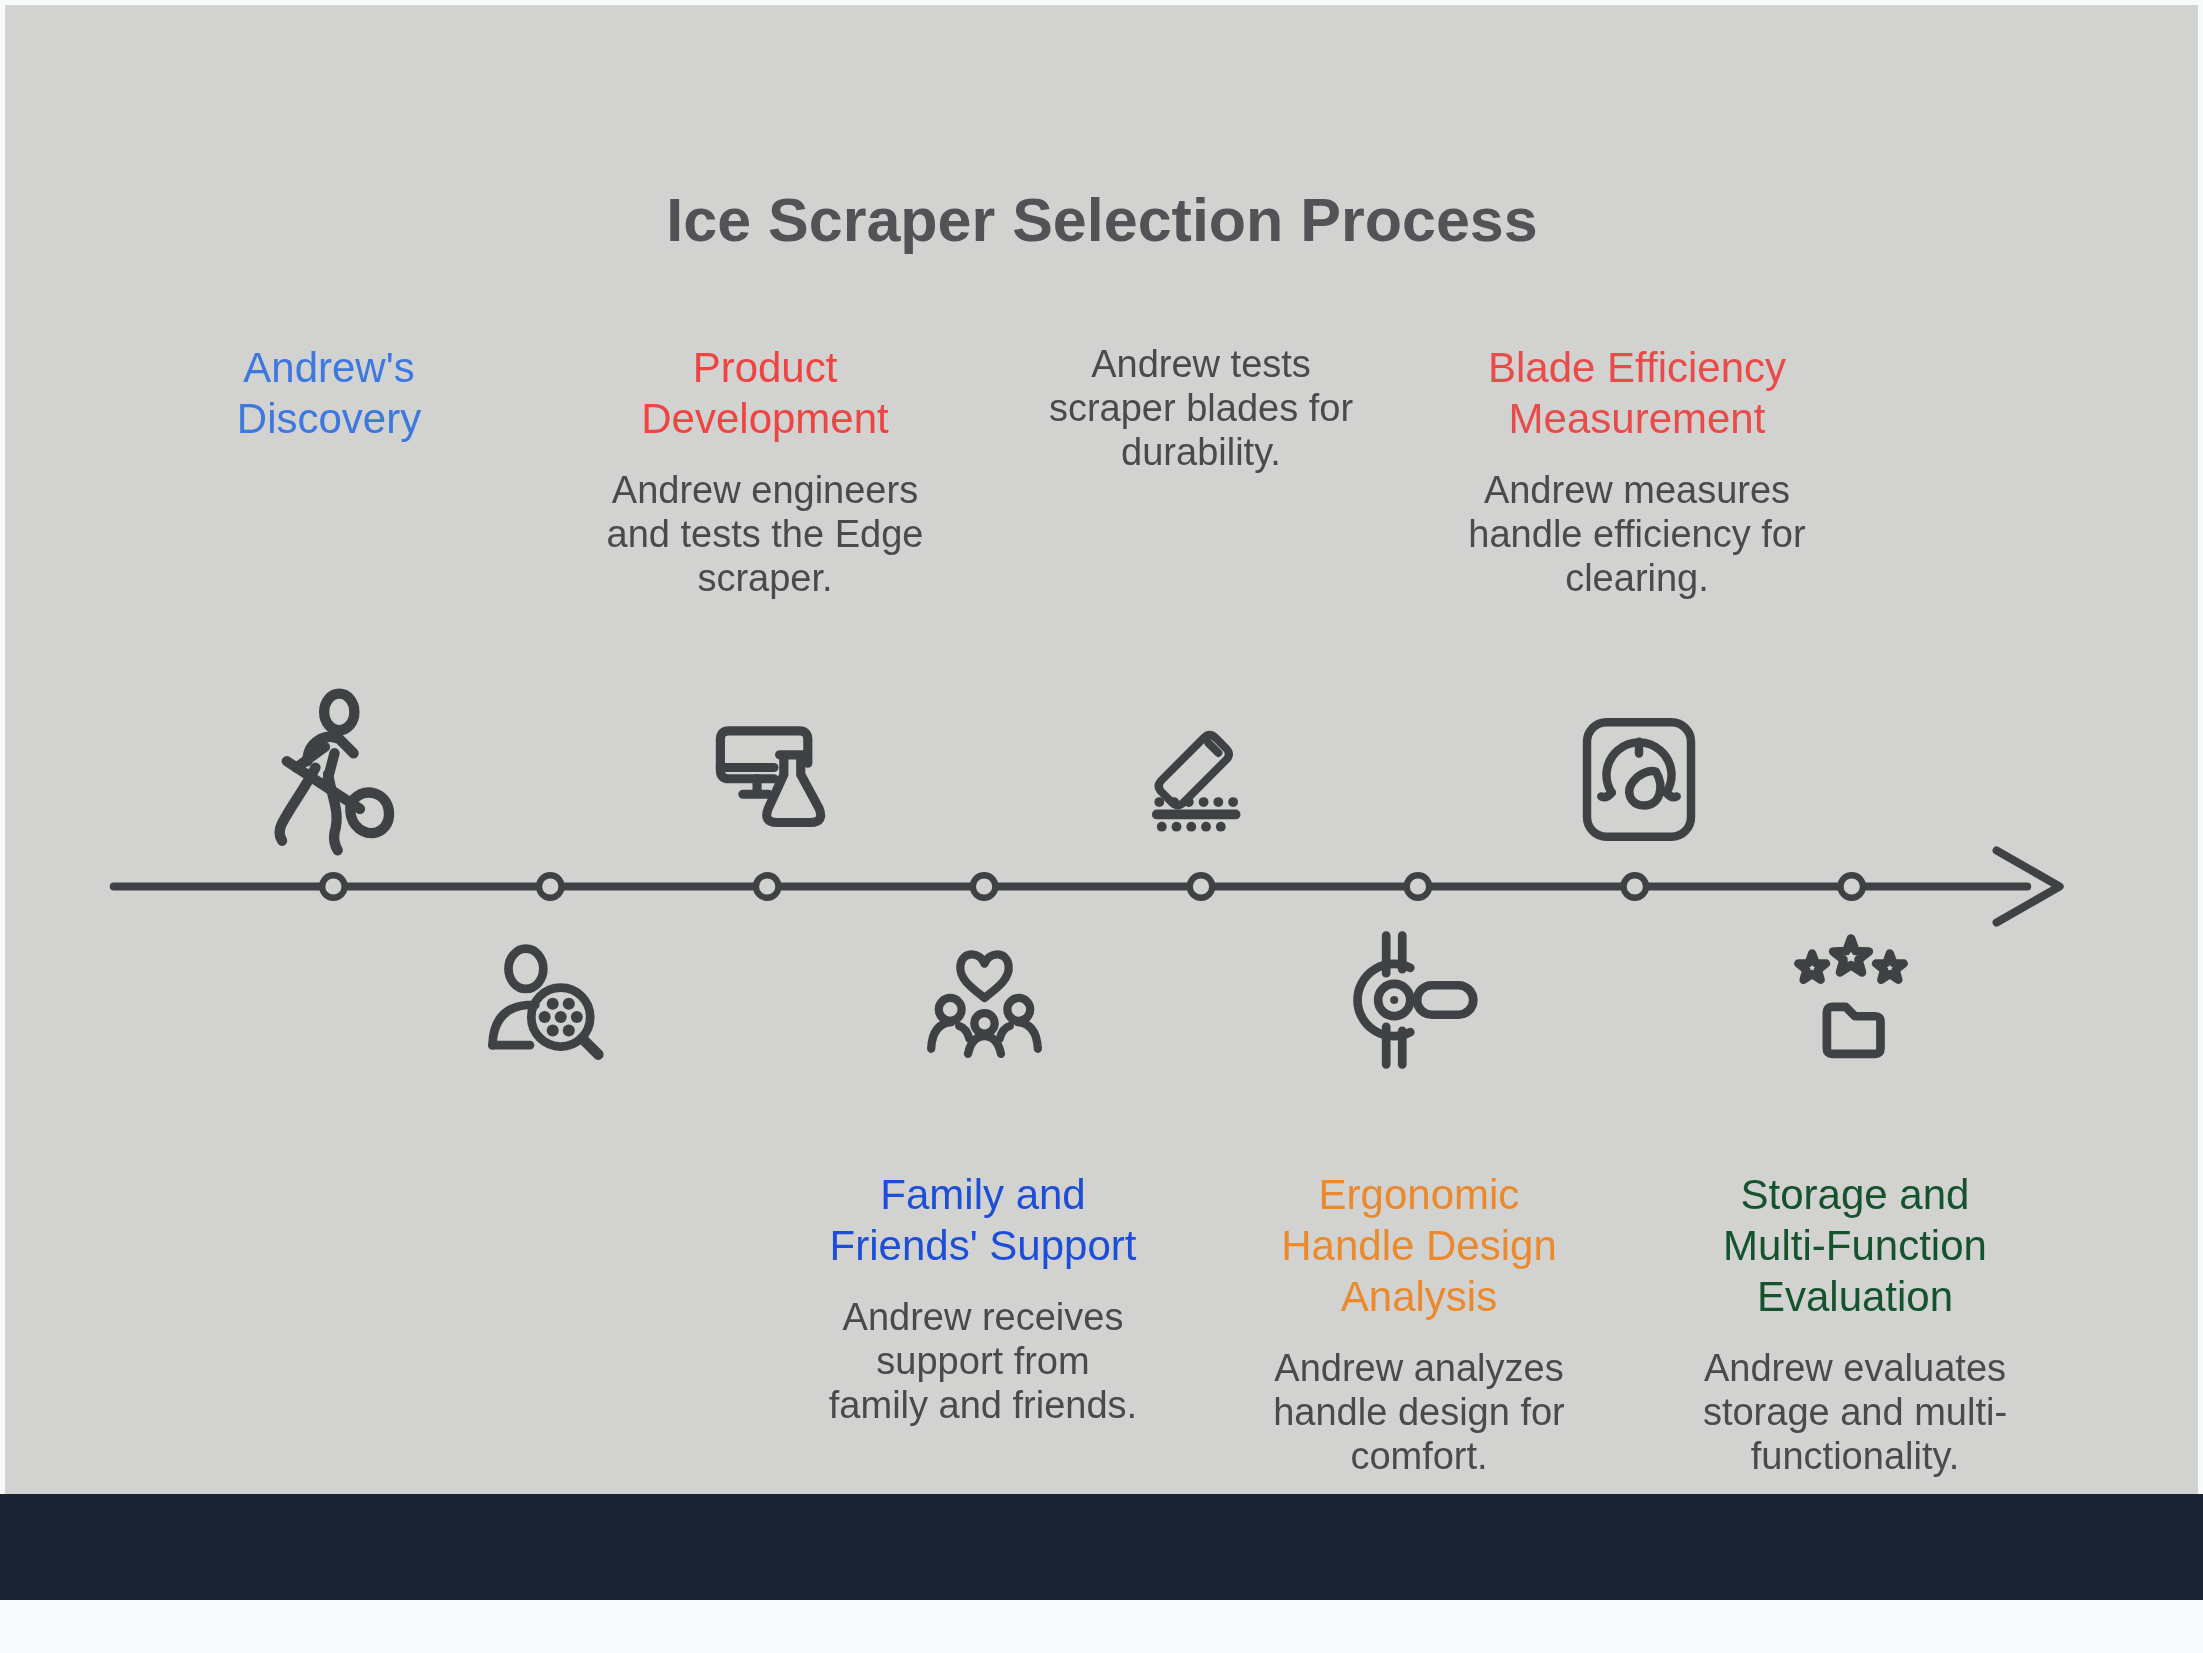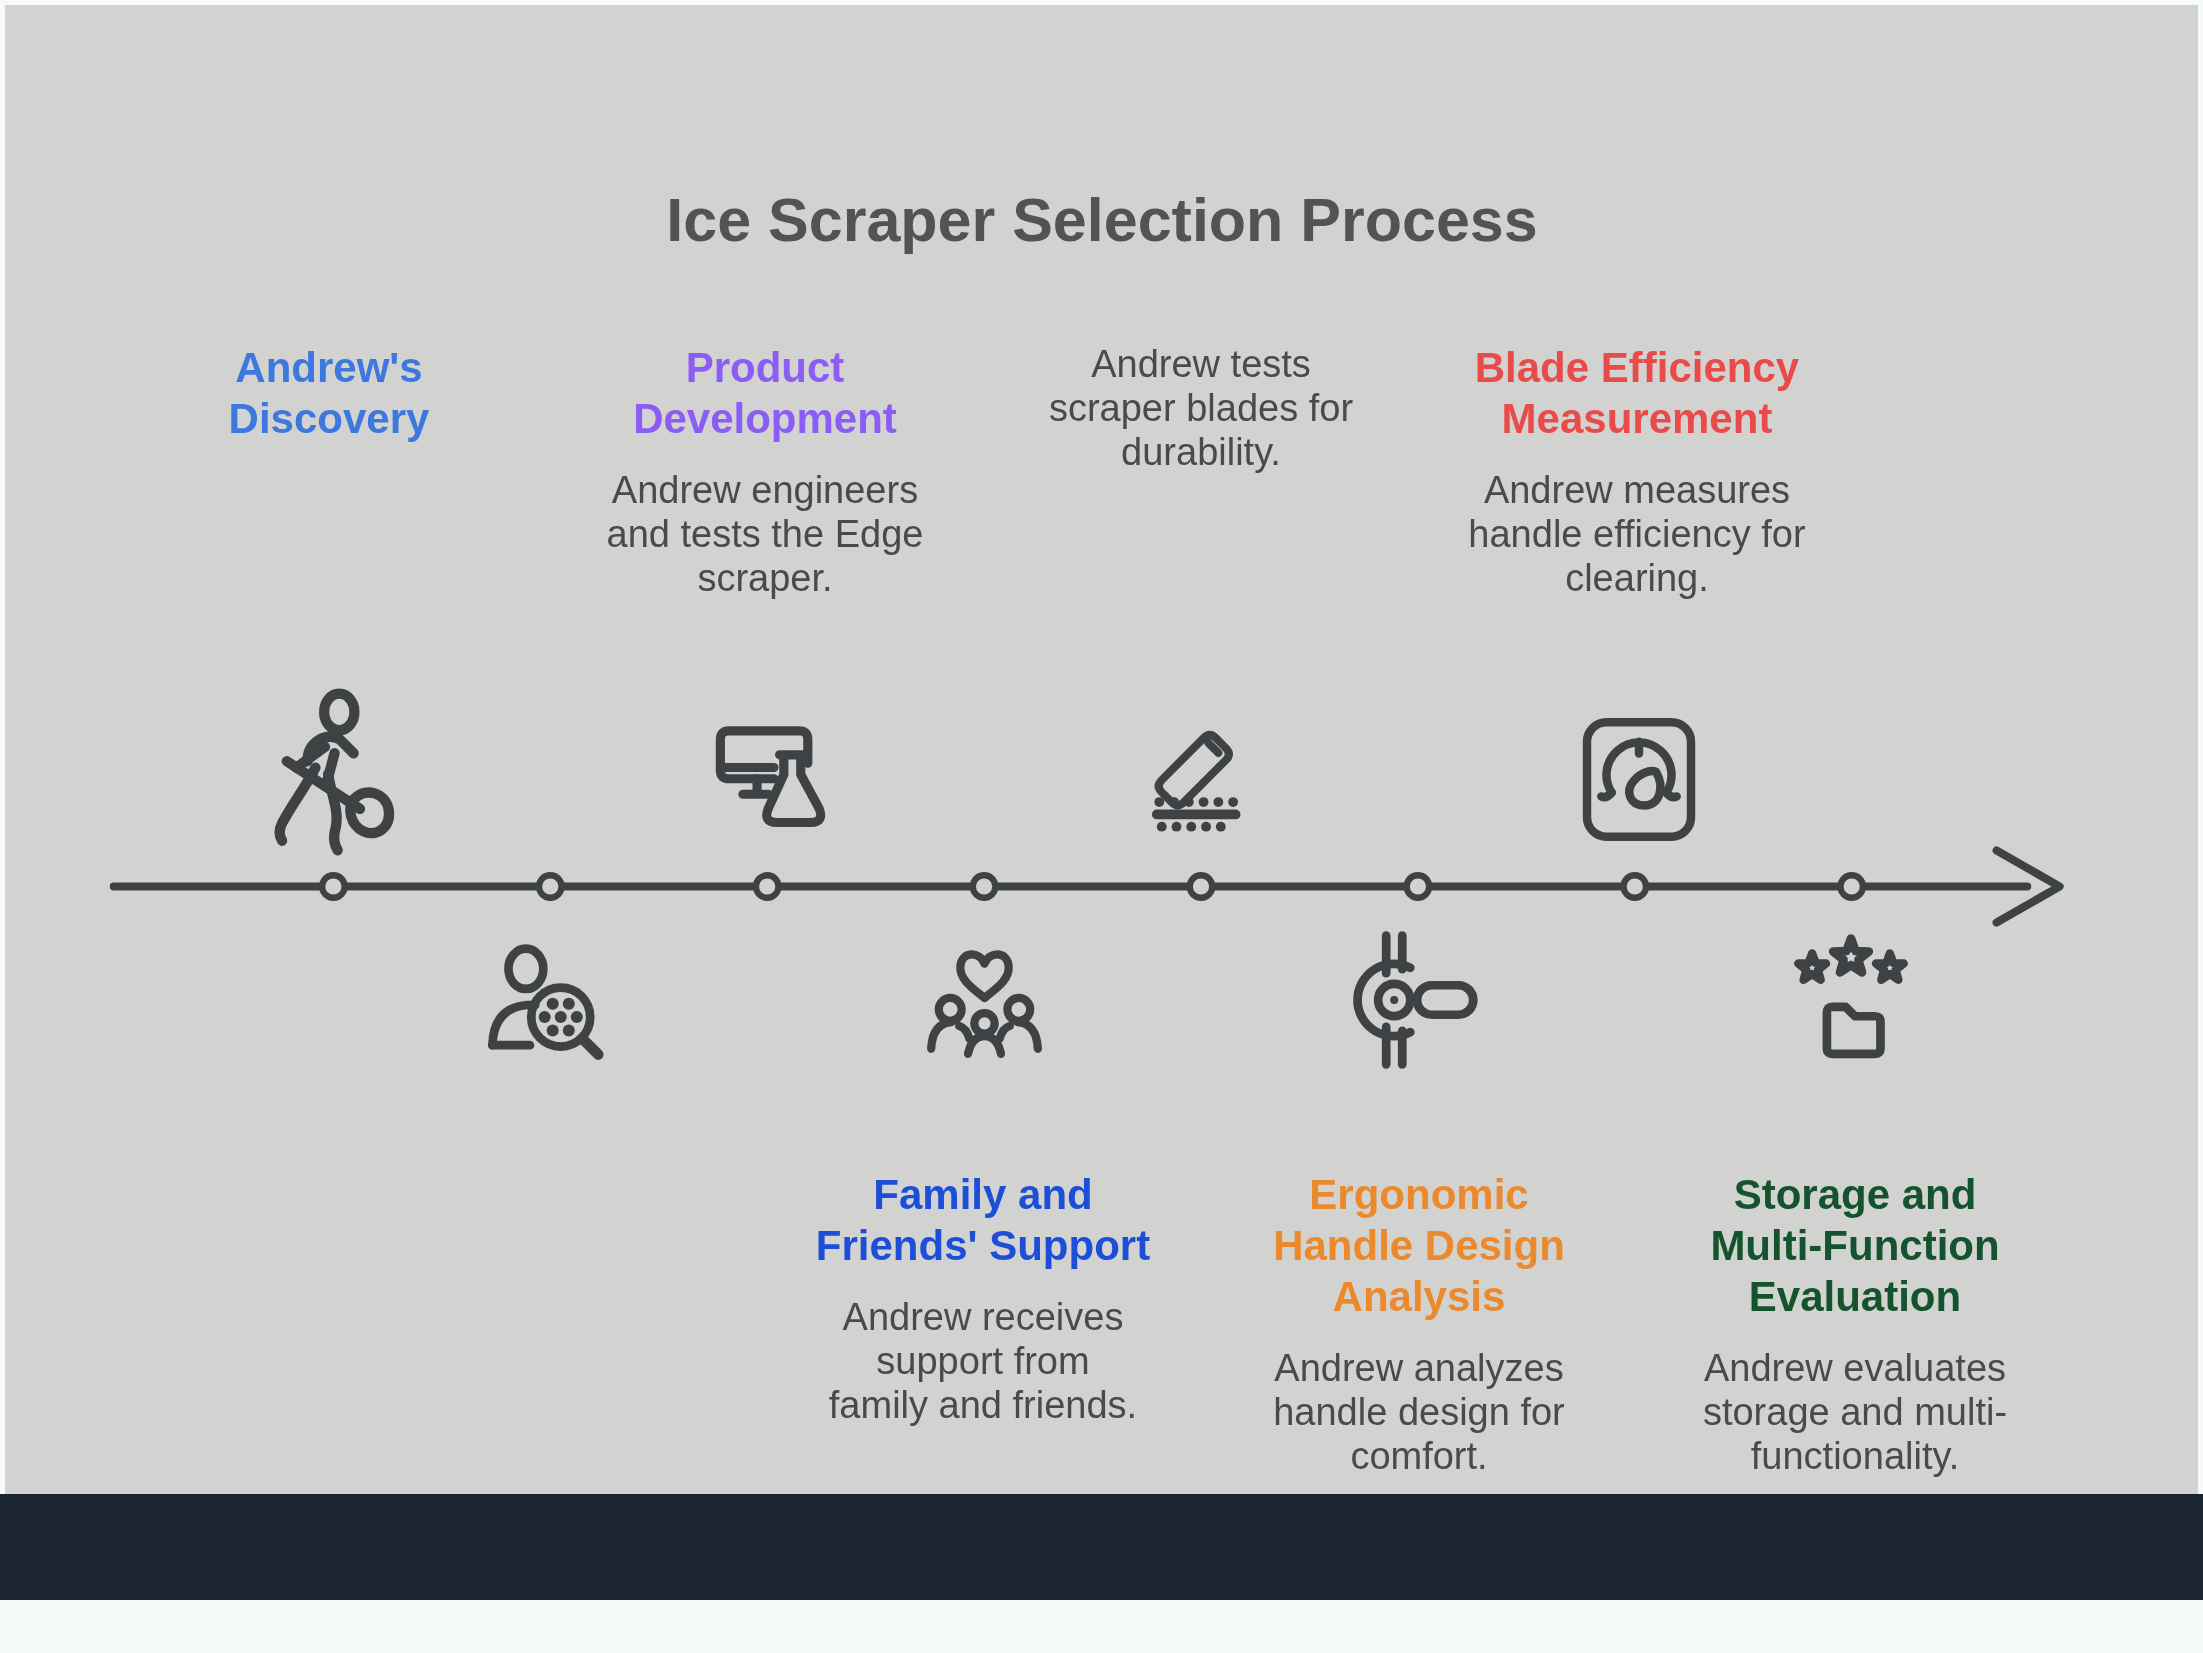--- a/index.html
+++ b/index.html
@@ -3,41 +3,41 @@
 <meta charset="utf-8">
 <style>
   html,body{margin:0;padding:0;}
   body{background:#f7fafa;font-family:"Liberation Sans", sans-serif;}
   .page{position:relative;width:2204px;height:1600px;background:#f7fafa;overflow:hidden;}
   .canvas{position:absolute;left:5.4px;top:5.4px;width:2193px;height:1489px;background:#d2d2d1;}
   .footer{position:absolute;left:0;top:1494px;width:2204px;height:159px;background:#1b2433;}
   .title{position:absolute;left:0;top:185px;width:2204px;text-align:center;
          font-size:61px;font-weight:700;color:#515356;letter-spacing:0px;}
   .step{position:absolute;width:398px;text-align:center;}
-  .step-title{font-size:42px;line-height:51px;font-weight:700;white-space:pre-line;margin:0 0 23.5px 0;}
+  .step-title{font-size:42px;line-height:51px;font-weight:400;white-space:pre-line;margin:0 0 23.5px 0;}
   .step-desc{font-size:38px;line-height:44px;color:#484a4c;white-space:pre-line;margin:0;}
   .icon{position:absolute;}
   .icon svg{display:block;width:100%;height:100%;}
   .tl{position:absolute;left:0;top:846px;width:2204px;height:81px;}
 </style>
 </head>
 <body>
 
 <div class="page">
   <div class="canvas"></div>
   <div class="footer"></div>
 
   <div class="title">Ice Scraper Selection Process</div>
 
   <div class="step" style="left:130px;top:342px;">
     <p class="step-title" style="color: rgb(60, 120, 224);">Andrew's
 Discovery</p>
   </div>
   <div class="step" style="left:566px;top:342px;">
-    <p class="step-title" style="color: #8b5cf6;">Product
+    <p class="step-title" style="color: #ef4444;">Product
 Development</p>
     <p class="step-desc">Andrew engineers
 and tests the Edge
 scraper.</p>
   </div>
   <div class="step" style="left:1002px;top:342px;">
     <p class="step-desc">Andrew tests
 scraper blades for
 durability.</p>
   </div>

